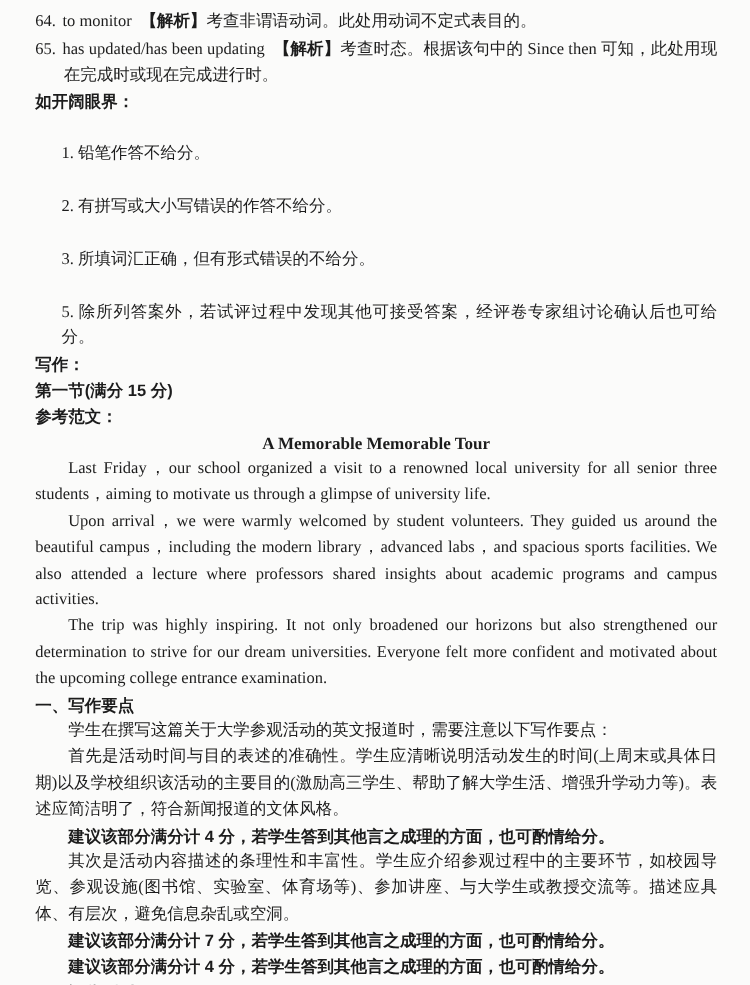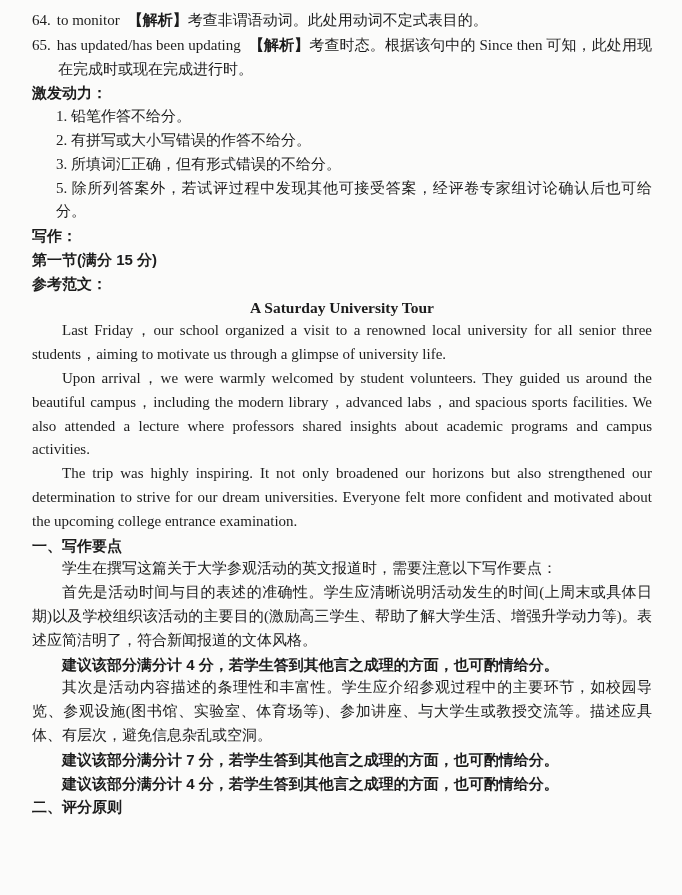--- a/index.html
+++ b/index.html
@@ -22,21 +22,21 @@
   .hei{
     font-family:"Liberation Sans","DejaVu Sans",sans-serif;
     font-weight:700;
   }
   .hang{
     padding-left:26px;
     text-indent:-26px;
   }
   .hang .sp{margin-right:6px;}
   .tag{margin-left:8px;}
-  .rule{padding-left:24px;}
+  .rule{padding-left:24px;margin-top:24px;}
   .heading{
     font-family:"Liberation Sans","DejaVu Sans",sans-serif;
     font-weight:700;
     text-align:left;
   }
   .essay-title{
     text-align:center;
     font-weight:700;
     font-size:15.5px;
   }
@@ -50,32 +50,32 @@
 </style>
 </head>
 <body>
 
 <div class="page">
 
   <p class="hang"><span class="sp">64.</span><span>to monitor</span><span class="hei tag">【解析】</span><span>考查非谓语动词。此处用动词不定式表目的。</span></p>
 
   <p class="hang"><span class="sp">65.</span><span>has updated/has been updating</span><span class="hei tag">【解析】</span><span>考查时态。根据该句中的 Since then 可知，此处用现在完成时或现在完成进行时。</span></p>
 
-  <p class="heading">激发动力：</p>
+  <p class="heading">如开阔眼界：</p>
 
   <p class="rule">1. 铅笔作答不给分。</p>
   <p class="rule">2. 有拼写或大小写错误的作答不给分。</p>
   <p class="rule">3. 所填词汇正确，但有形式错误的不给分。</p>
   <p class="rule">5. 除所列答案外，若试评过程中发现其他可接受答案，经评卷专家组讨论确认后也可给分。</p>
 
   <p class="heading">写作：</p>
   <p class="heading">第一节(满分 15 分)</p>
   <p class="heading">参考范文：</p>
 
-  <p class="essay-title">A Saturday University Tour</p>
+  <p class="essay-title">A Memorable Memorable Tour</p>
 
   <p class="indent">Last Friday，our school organized a visit to a renowned local university for all senior three students，aiming to motivate us through a glimpse of university life.</p>
   <p class="indent">Upon arrival，we were warmly welcomed by student volunteers. They guided us around the beautiful campus，including the modern library，advanced labs，and spacious sports facilities. We also attended a lecture where professors shared insights about academic programs and campus activities.</p>
   <p class="indent">The trip was highly inspiring. It not only broadened our horizons but also strengthened our determination to strive for our dream universities. Everyone felt more confident and motivated about the upcoming college entrance examination.</p>
 
   <p class="heading">一、写作要点</p>
   <p class="indent">学生在撰写这篇关于大学参观活动的英文报道时，需要注意以下写作要点：</p>
 
   <p class="indent">首先是活动时间与目的表述的准确性。学生应清晰说明活动发生的时间(上周末或具体日期)以及学校组织该活动的主要目的(激励高三学生、帮助了解大学生活、增强升学动力等)。表述应简洁明了，符合新闻报道的文体风格。</p>
   <p class="bold-line">建议该部分满分计 4 分，若学生答到其他言之成理的方面，也可酌情给分。</p>

